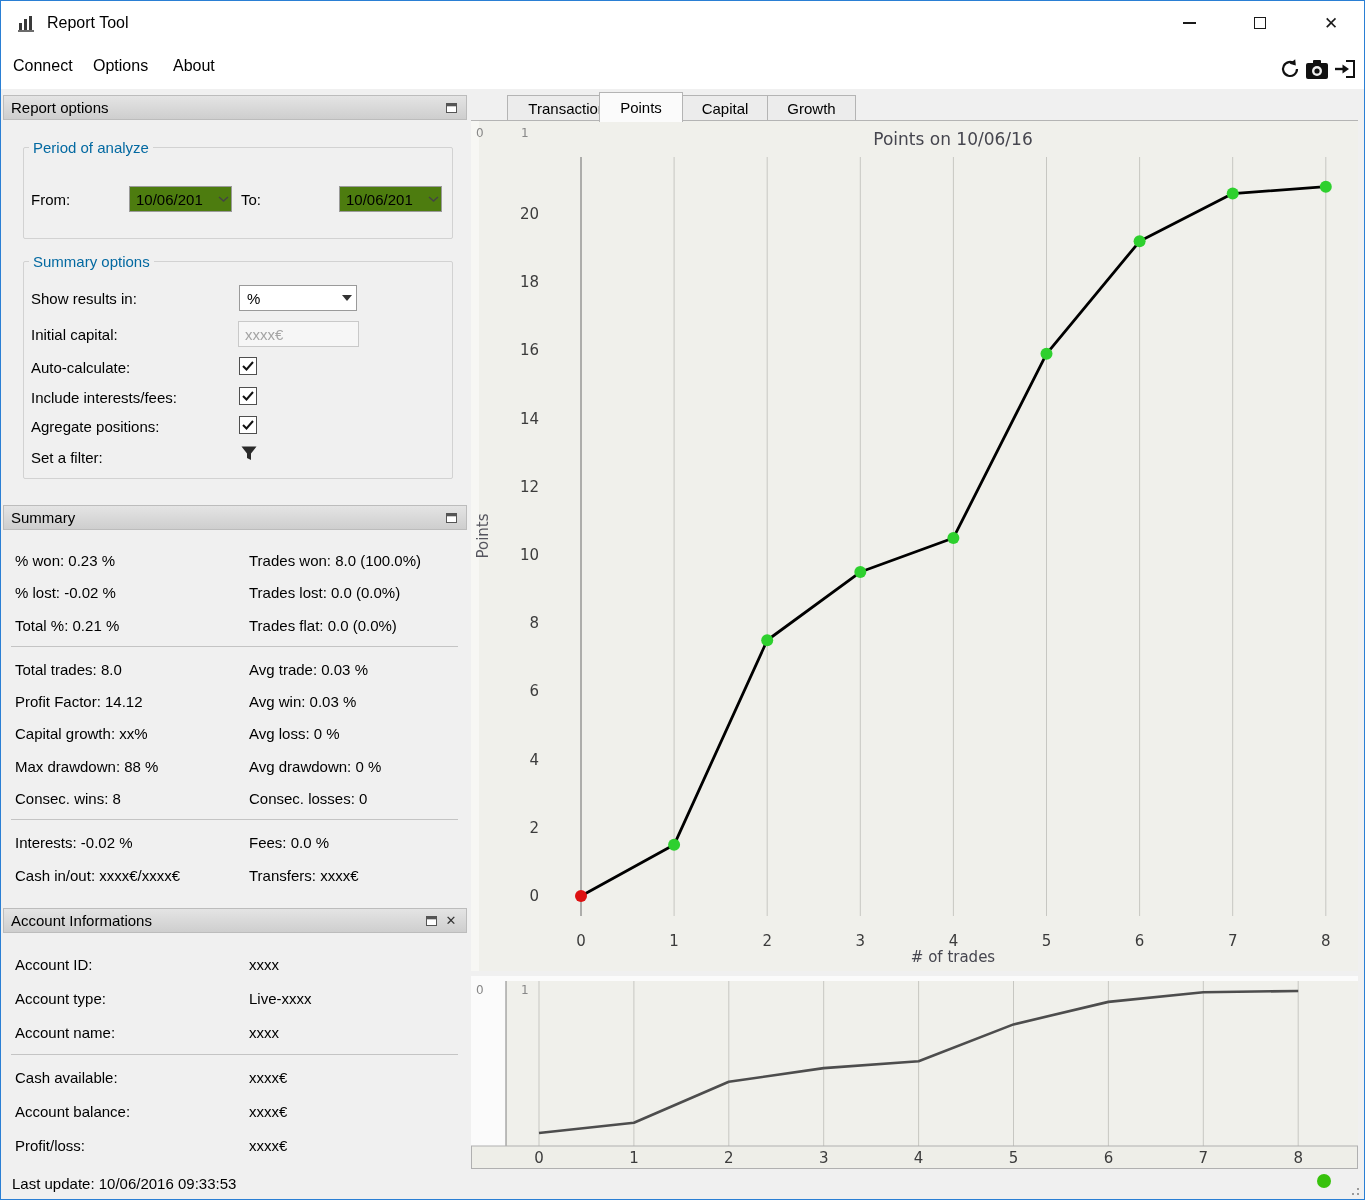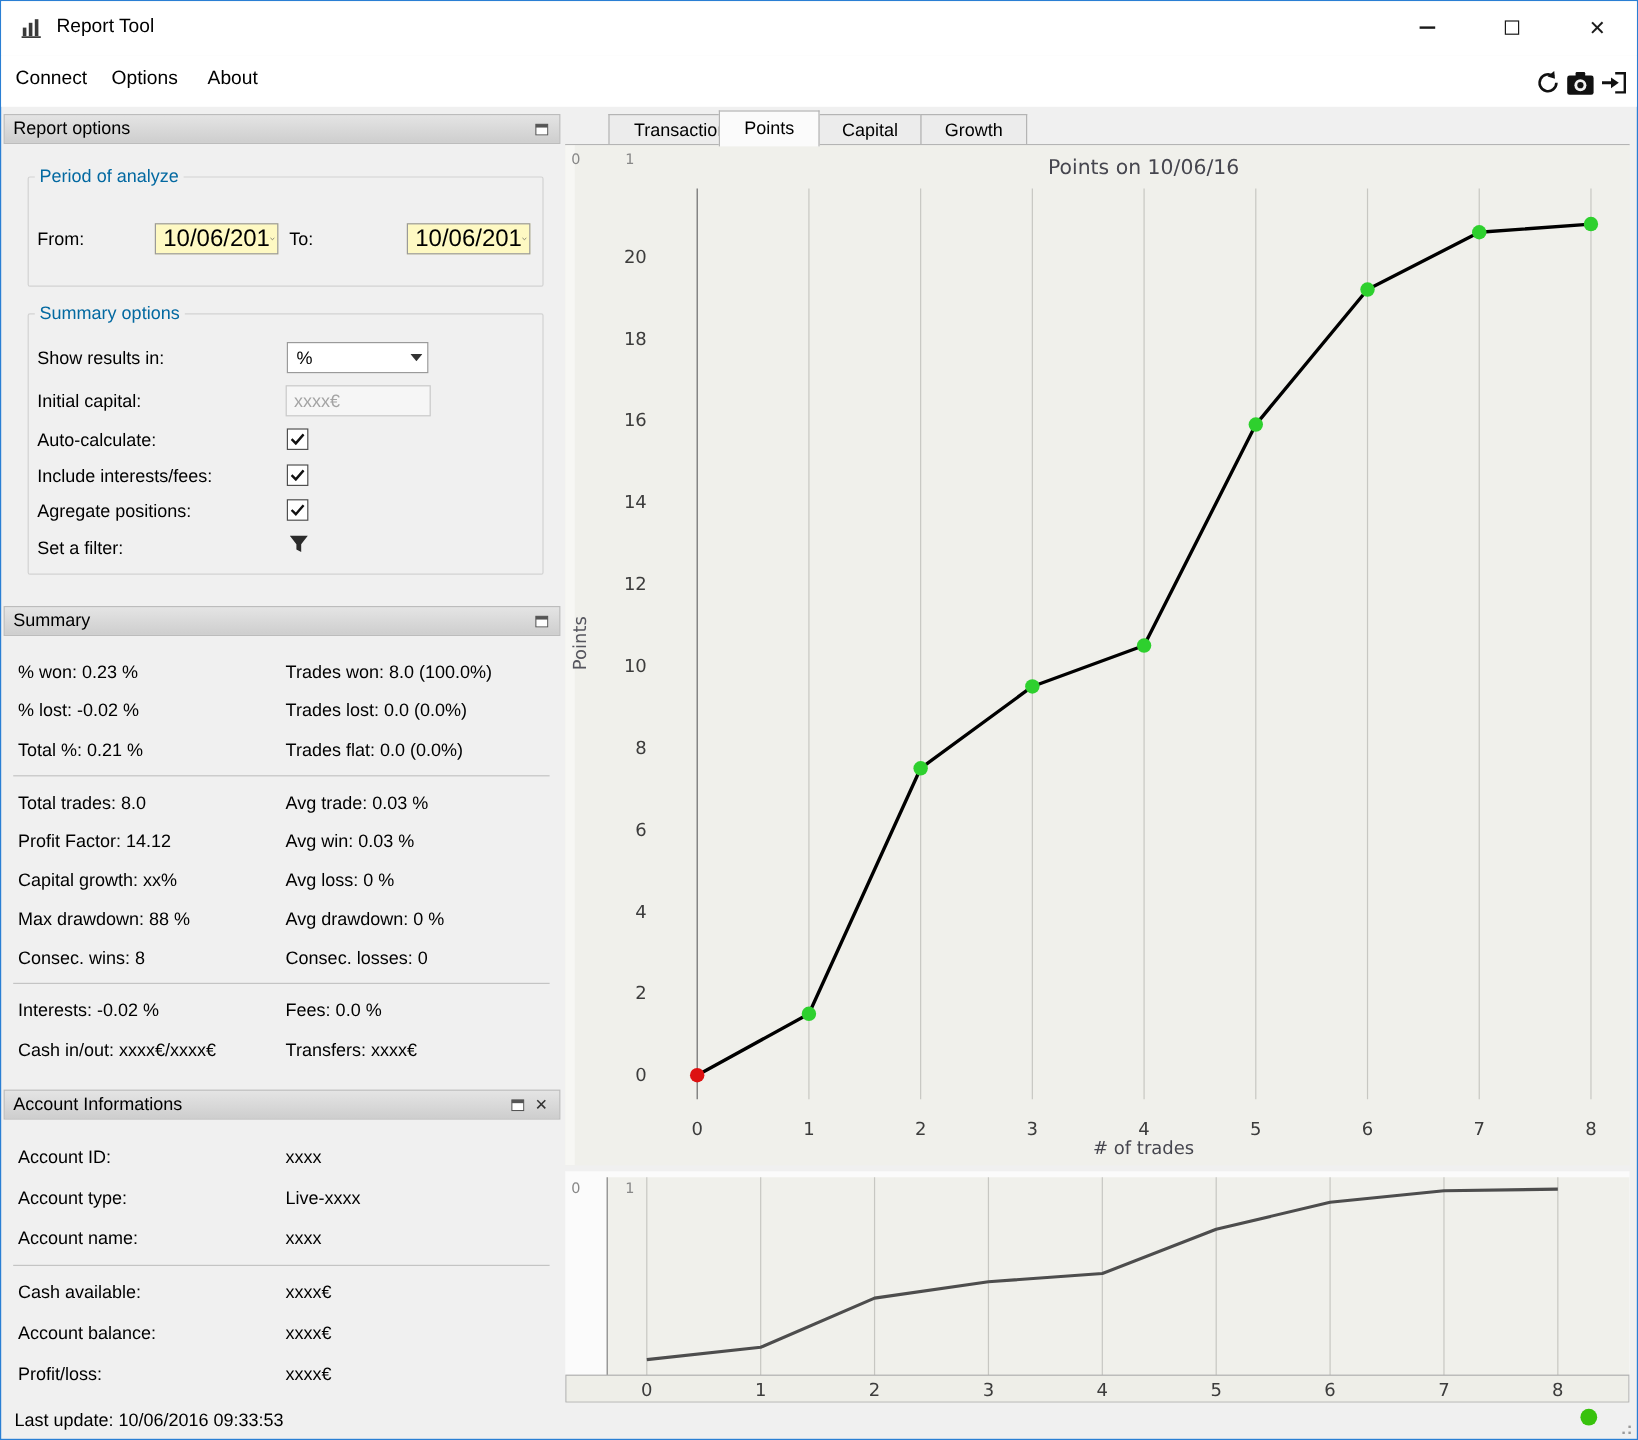--- a/index.html
+++ b/index.html
@@ -38,43 +38,43 @@
   .hdr-btn { width:16px; height:16px; display:flex; align-items:center; justify-content:center; margin-left:4px; }
   .hdr-close { font-size:13px; color:#333; line-height:1; }
 
   
   .groupbox { position:absolute; left:22px; width:430px; border:1px solid #d2d2d2; border-radius:2px; }
   .group-label { position:absolute; background:#f0f0f0; padding:0 4px; font-size:15px; color:#0369a1; z-index:2; }
 
   .form-label { position:absolute; font-size:15px; color:#000; }
 
   .date-box {
-    position:absolute; height:26px; background:#fef9c3; border:1px solid #9a9a9a;
-    display:flex; align-items:center; padding:0 2px 0 6px; font-size:20px;
+    position:absolute; height:26px; background:#4d7c0f; border:1px solid #9a9a9a;
+    display:flex; align-items:center; padding:0 2px 0 6px; font-size:15px;
   }
   .date-box .val { flex:1; }
   .combo-box {
     position:absolute; height:26px; background:#fff; border:1px solid #9a9a9a;
     display:flex; align-items:center; padding:0 4px 0 7px; font-size:15px;
   }
   .combo-box .val { flex:1; }
   .text-input {
     position:absolute; height:26px; background:#f6f6f6; border:1px solid #c9c9c9;
     color:#a0a0a0; padding:0 6px; font-size:15px; font-family:"Liberation Sans",sans-serif;
   }
   .text-input::placeholder { color:#a4a4a4; opacity:1; }
   .checkbox {
     position:absolute; width:18px; height:18px; background:#fff; border:1px solid #4f4f4f;
     display:flex; align-items:center; justify-content:center;
   }
 
   
   .srow { position:absolute; left:14px; width:446px; height:20px; font-size:15px; }
   .scol-l { position:absolute; left:0; white-space:nowrap; }
-  .scol-r { position:absolute; left:223px; white-space:nowrap; }
+  .scol-r { position:absolute; left:234px; white-space:nowrap; }
   .sep { position:absolute; left:10px; width:447px; height:1px; background:#c4c4c4; }
 
   
   #statusbar { position:absolute; left:1px; right:1px; bottom:1px; height:29px; background:#f0f0f0; }
   #status-text { position:absolute; left:10px; top:6px; font-size:15px; }
   #status-dot { position:absolute; left:1315px; top:5px; width:14px; height:14px; border-radius:50%; background:#38c20d; }
   #resize-grip { position:absolute; right:4px; bottom:3px; width:12px; height:12px; }
   #resize-grip i { position:absolute; width:2px; height:2px; background:#9a9a9a; }
 
   

